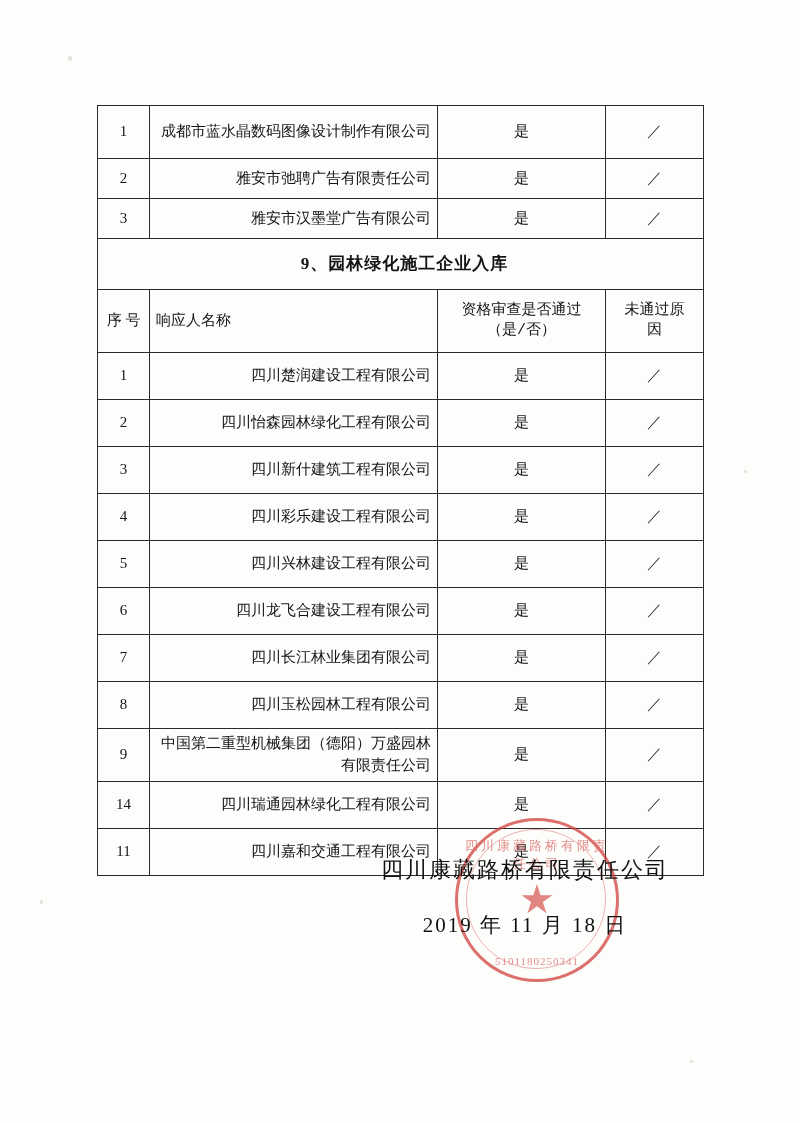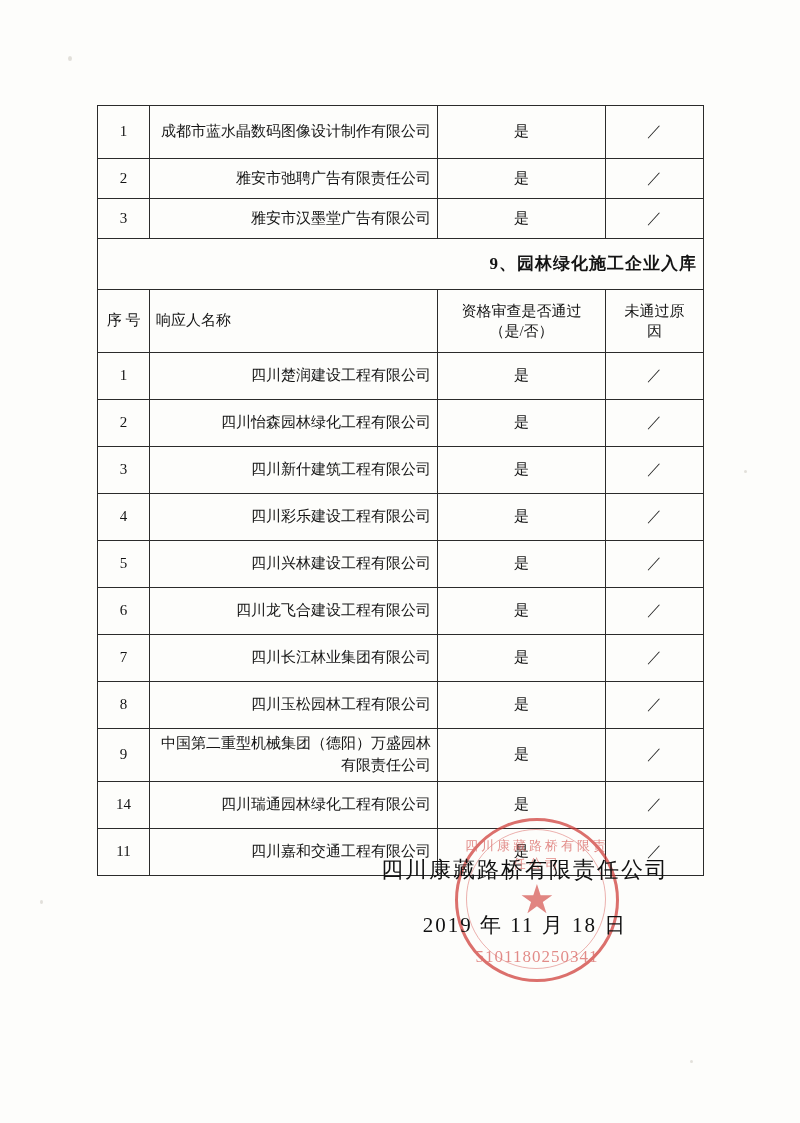--- a/index.html
+++ b/index.html
@@ -48,35 +48,36 @@
   .col-idx { width: 52px; text-align: center; }
   .col-name { width: 288px; text-align: right; padding-left: 12px; }
   .col-pass { width: 168px; text-align: center; }
   .col-reason { width: 98px; text-align: center; }
 
   .row-tall td { height: 44px; }
   .row-norm td { height: 31px; }
   .row-mid td { height: 38px; }
 
   .section-title td {
-    text-align: right;
+    text-align: center;
     padding-left: 14px;
     font-size: 17px;
     font-weight: bold;
     letter-spacing: 1px;
     height: 42px;
   }
   .hdr td {
     text-align: center;
     height: 54px;
     font-size: 15px;
   }
   .hdr .two-line {
     display: block;
     line-height: 1.35;
+    font-family: Liberation Mono, monospace;
   }
   .slash { font-size: 15px; }
 
   .signature-block {
     position: absolute;
     left: 360px;
     top: 855px;
     width: 330px;
     text-align: center;
   }
@@ -119,21 +120,21 @@
     position: absolute;
     left: 0;
     width: 100%;
     text-align: center;
     color: #cf3a36;
     font-size: 13px;
     letter-spacing: 3px;
     opacity: 0.8;
   }
   .seal-arc-top { top: 16px; }
-  .seal-arc-bottom { bottom: 12px; font-size: 17px; letter-spacing: 1px; }
+  .seal-arc-bottom { bottom: 12px; font-size: 11px; letter-spacing: 1px; }
   .seal-ring-inner {
     position: absolute;
     left: 8px; top: 8px;
     width: 138px; height: 138px;
     border: 1px solid #cf3a36;
     border-radius: 50%;
     opacity: 0.55;
   }
 </style>
 </head>

